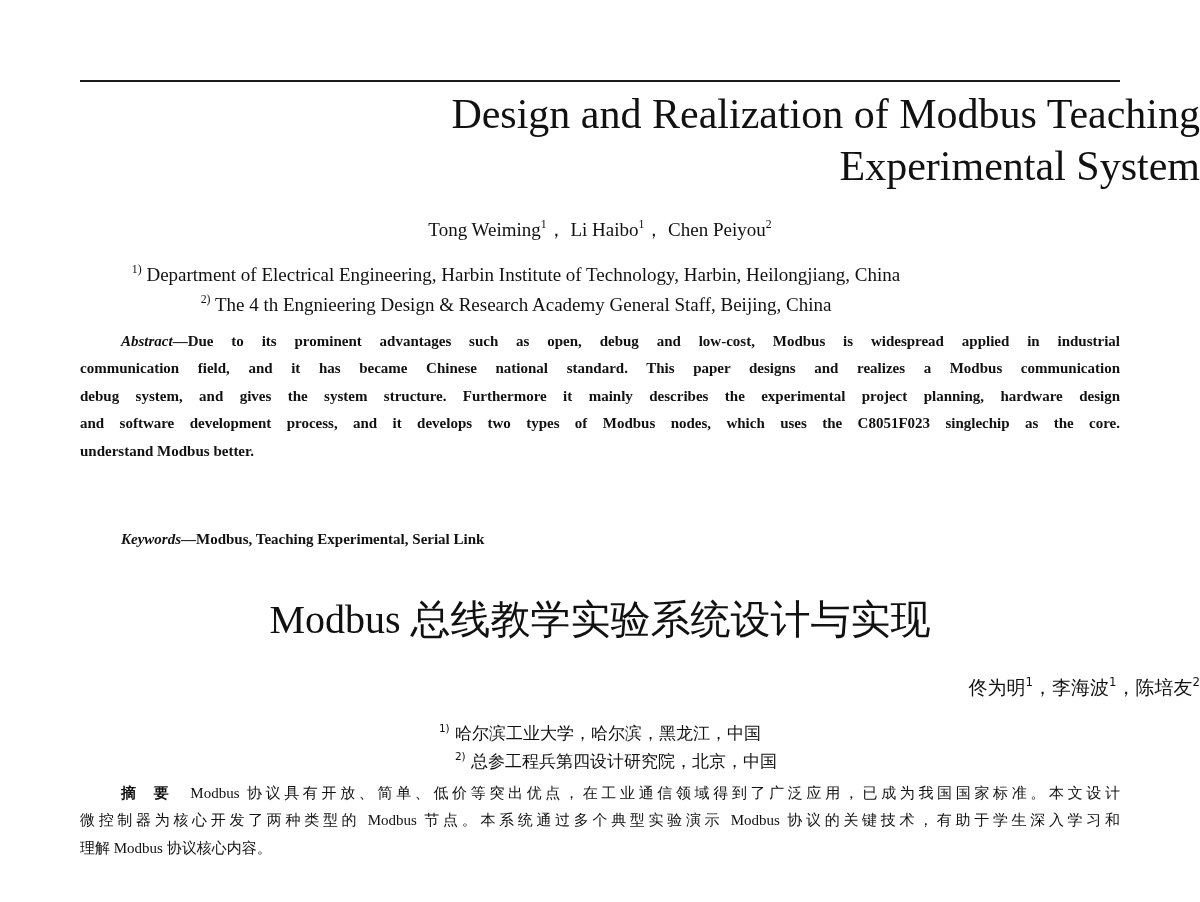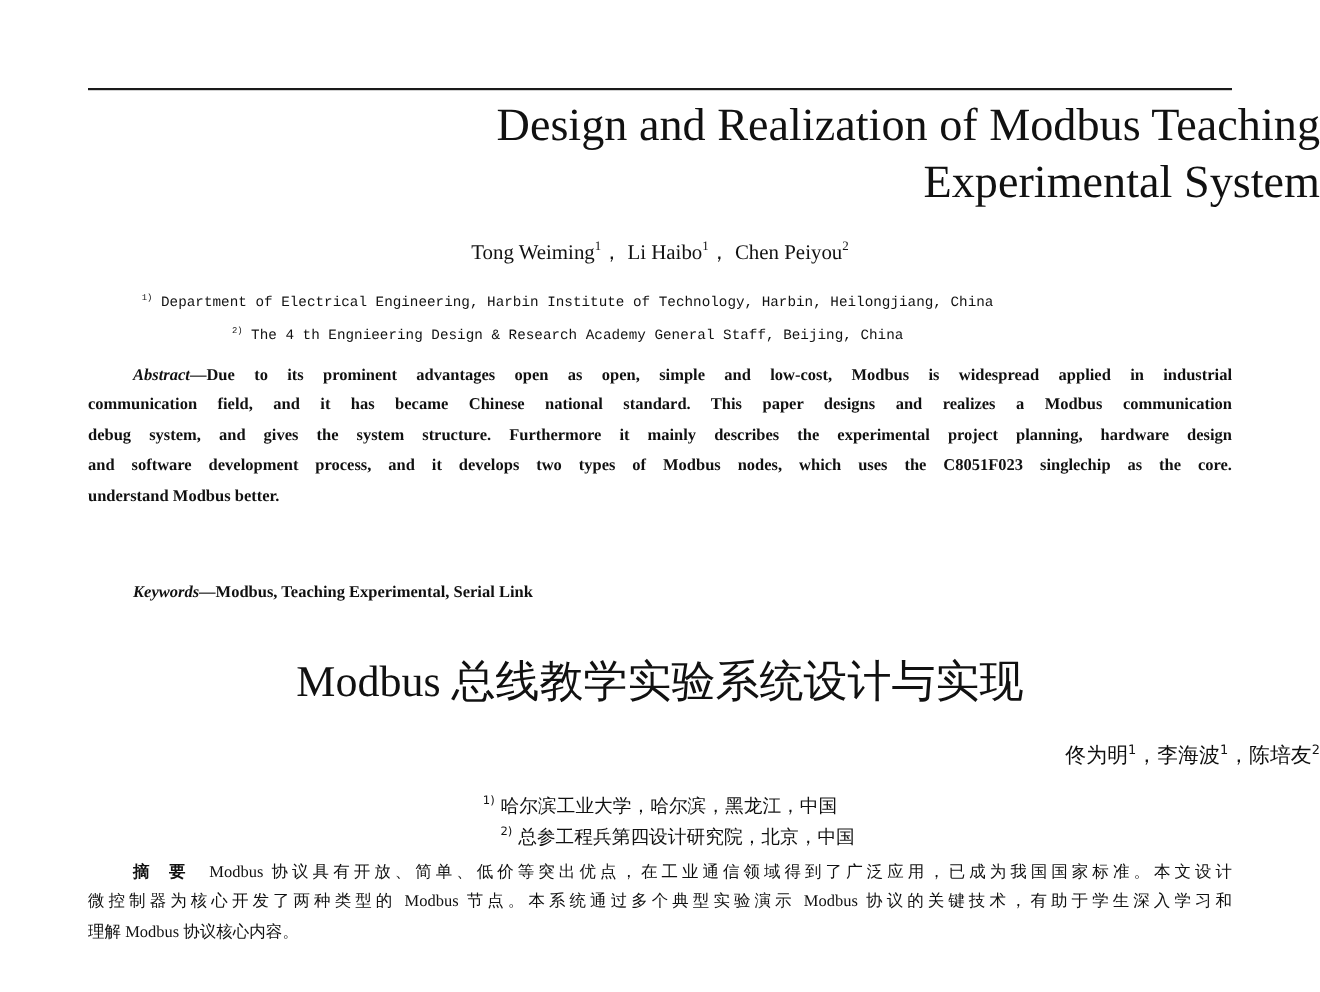--- a/index.html
+++ b/index.html
@@ -16,21 +16,21 @@
     position: absolute; left: 0; top: 88px; width: 1200px;
     text-align: right; font-size: 42px; line-height: 52px; font-weight: normal;
     margin: 0;
   }
   .authors-en {
     position: absolute; left: 0; top: 218px; width: 1200px;
     text-align: center; font-size: 19px; line-height: 24px;
   }
   .affil {
     position: absolute; left: 0; width: 1032px; text-align: center;
-    font-size: 13px; line-height: 22px; font-family: Liberation Mono, monospace;
+    font-size: 19px; line-height: 22px;
   }
   sup { font-size: 0.62em; line-height: 0; vertical-align: 0.65em; }
   .abstract-en {
     position: absolute; left: 80px; top: 328px; width: 1040px;
     font-size: 15px; line-height: 27.4px; font-weight: bold;
     text-align: justify; margin: 0;
   }
   .abstract-en .line { display: block; text-align: justify; text-align-last: justify; height: 27.4px; white-space: nowrap; }
   .abstract-en .line.last { text-align-last: left; }
   .abstract-en .lead { font-style: italic; }
@@ -81,21 +81,21 @@
 <div class="affil" style="top:264px;">
   <sup>1)</sup>
   <span>Department of Electrical Engineering, Harbin Institute of Technology, Harbin, Heilongjiang, China</span>
 </div>
 <div class="affil" style="top:294px;">
   <sup>2)</sup>
   <span>The 4 th Engnieering Design &amp; Research Academy General Staff, Beijing, China</span>
 </div>
 
 <div class="abstract-en">
-  <span class="line indent"><span class="lead">Abstract</span><span>—Due to its prominent advantages open as open, simple and low-cost, Modbus is widespread applied in industrial</span></span>
+  <span class="line indent"><span class="lead">Abstract</span><span>—Due to its prominent advantages such as open, debug and low-cost, Modbus is widespread applied in industrial</span></span>
   <span class="line">communication field, and it has became Chinese national standard. This paper designs and realizes a Modbus communication</span>
   <span class="line">debug system, and gives the system structure. Furthermore it mainly describes the experimental project planning, hardware design</span>
   <span class="line">and software development process, and it develops two types of Modbus nodes, which uses the C8051F023 singlechip as the core.</span>
   <span class="line last">understand Modbus better.</span>
 </div>
 
 <div class="keywords">
   <span class="lead">Keywords</span><span>—Modbus, Teaching Experimental, Serial Link</span>
 </div>
 

